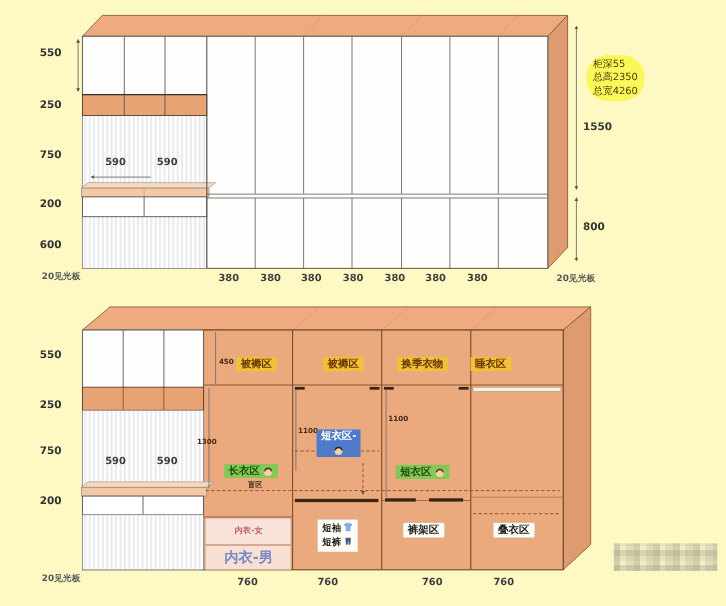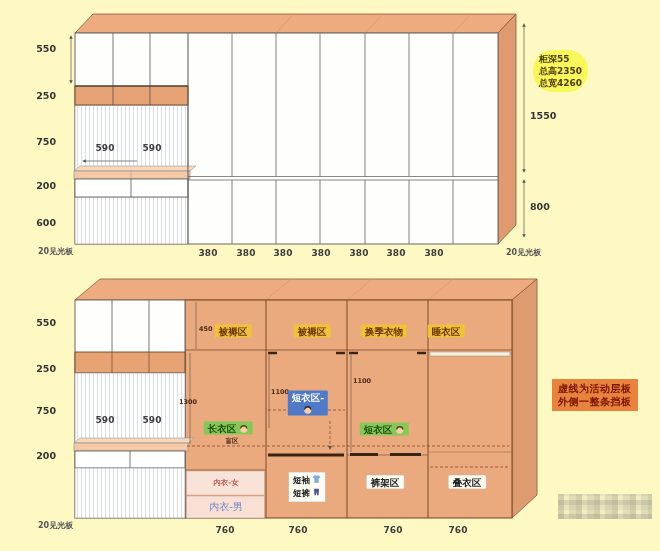--- a/index.html
+++ b/index.html
@@ -15,26 +15,26 @@
   .edge{font-size:8px;font-weight:bold;color:#555;}
   .chip{display:inline-flex;align-items:center;gap:2px;padding:1px 4px;
         font-size:9.5px;font-weight:bold;border-radius:1px;line-height:11px;}
   .chip-yellow{background:#f0c23a;color:#6b3500;}
   .chip-green{background:#85c858;color:#1d4d0a;margin-top:26px;}
   .chip-blue{background:#4f79c9;color:#ffffff;flex-direction:column;}
   .chip-white{background:#fdfdf4;color:#222;box-shadow:0 0 0 0.5px #cccccc;}
   .chip2{display:flex;flex-direction:column;gap:1px;padding:2px 4px;background:#fdfdf4;
          box-shadow:0 0 0 0.5px #cccccc;font-size:8.5px;font-weight:bold;color:#222;}
   .chip2 .row{display:flex;gap:2px;}
-  .note-yellow{background:#faf75a;color:#4a3c00;font-size:9px;font-weight:bold;
+  .note-yellow{background:#faf75a;color:#4a3c00;font-size:9px;font-weight:normal;
                line-height:12px;padding:3px 6px;border-radius:20px;}
   .note-orange{background:#e8823c;color:#7a1500;font-size:10px;font-weight:bold;
                line-height:13px;padding:3px 6px;letter-spacing:0.5px;}
   .u-f{font-size:7.5px;font-weight:bold;color:#c25a5a;}
-  .u-m{font-size:10px;font-weight:normal;color:#7787c5;}
+  .u-m{font-size:13px;font-weight:bold;color:#7787c5;}
   .wm{position:absolute;left:558px;top:494px;width:94px;height:25px;opacity:.55;
       background-image:
         repeating-linear-gradient(0deg, rgba(110,110,110,.45) 0 5px, rgba(190,190,190,.25) 5px 9px, rgba(150,150,150,.35) 9px 14px),
         repeating-linear-gradient(90deg, rgba(90,90,90,.5) 0 6px, rgba(210,210,210,.2) 6px 11px, rgba(140,140,140,.45) 11px 18px);}
   .icon{display:block;}
 </style>
 </head>
 <body>
 
 <div class="stage">
@@ -246,20 +246,16 @@
     </div>
   <div class="lbl c chip chip-white" style="left:467px;top:482px">
       <span>叠衣区</span>
     </div>
 
   <div class="lbl dim c" style="left:225px;top:530px">760</div>
   <div class="lbl dim c" style="left:298px;top:530px">760</div>
   <div class="lbl dim c" style="left:393px;top:530px">760</div>
   <div class="lbl dim c" style="left:458px;top:530px">760</div>
 
-  <div class="lbl note-orange" style="left:552px;top:379px">
-    <div>虚线为活动层板</div>
-    <div>外侧一整条挡板</div>
-  </div>
 
   <div class="wm"></div>
 
 </div>
 
 </body></html>

